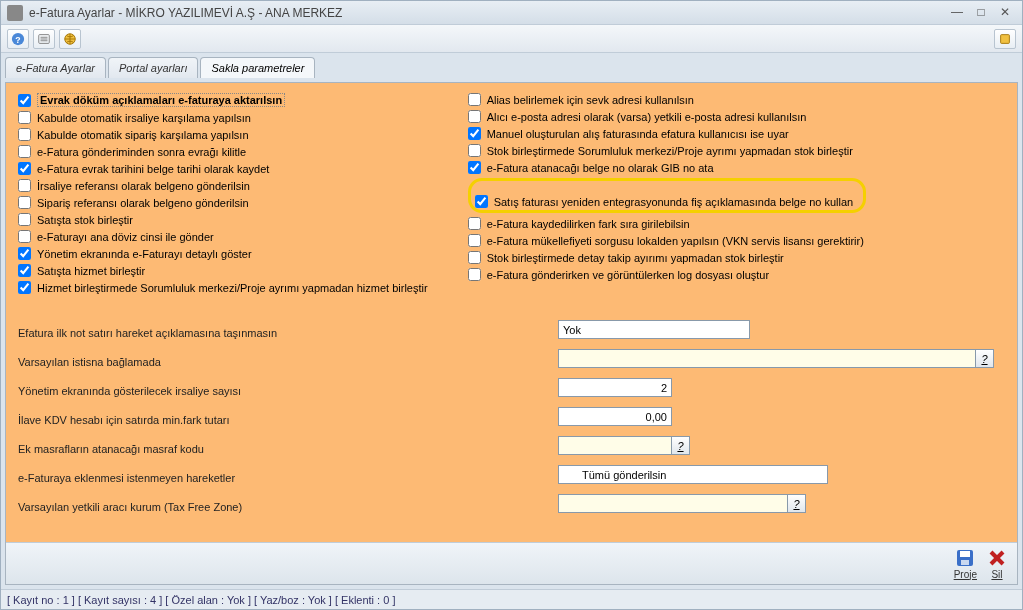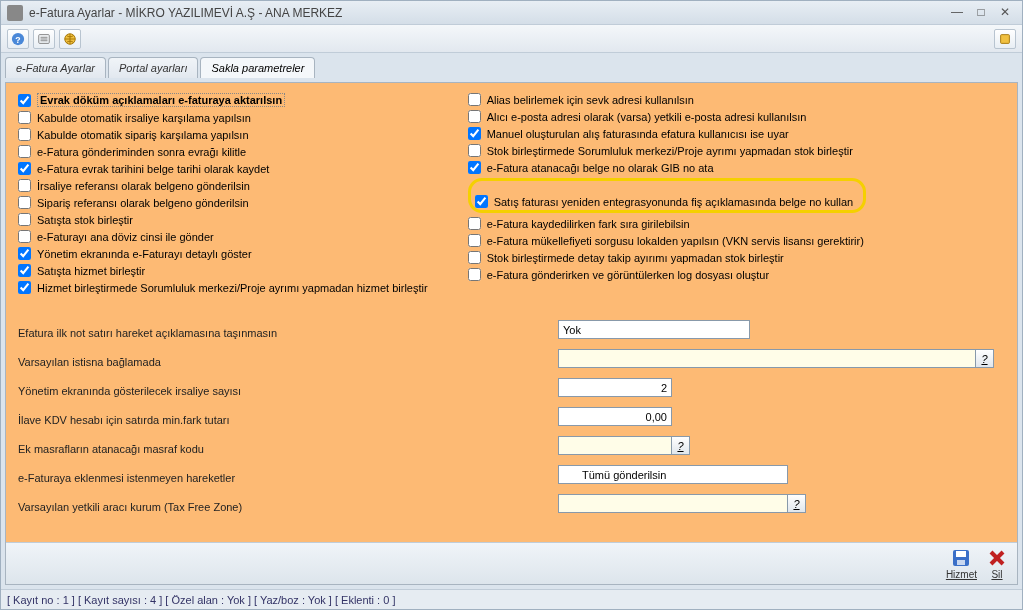--- a/index.html
+++ b/index.html
@@ -286,39 +286,39 @@
           <span class="lbl">İlave KDV hesabı için satırda min.fark tutarı</span>
           <input class="txt num white" style="width: 114px;" value="0,00">
         </div>
         <div class="form-row">
           <span class="lbl">Ek masrafların atanacağı masraf kodu</span>
           <input class="txt" style="width: 114px;" value="">
           <button class="qbtn">?</button>
         </div>
         <div class="form-row">
           <span class="lbl">e-Faturaya eklenmesi istenmeyen hareketler</span>
-          <input class="txt white" style="width: 230px; padding-left: 23px;" value="Tümü gönderilsin">
+          <input class="txt white" style="width: 270px; padding-left: 23px;" value="Tümü gönderilsin">
         </div>
         <div class="form-row">
           <span class="lbl">Varsayılan yetkili aracı kurum (Tax Free Zone)</span>
           <input class="txt" style="width: 230px;" value="">
           <button class="qbtn">?</button>
         </div>
       </div>
 
       <div class="footer" style="position:absolute; left:0; right:0; bottom:0;">
         <button class="action-btn">
           <span class="ic save-ic">
             <svg viewBox="0 0 20 20" width="20" height="20">
                 <rect x="2" y="2" width="16" height="16" rx="2" fill="#3a6fc8"></rect>
                 <rect x="5" y="3" width="10" height="6" fill="#fff"></rect>
                 <rect x="6" y="12" width="8" height="5" fill="#c9d8f0"></rect>
               </svg>
           </span>
-          <span style="text-decoration:underline">Hizmet</span>
+          <span style="text-decoration:underline">Proje</span>
         </button>
         <button class="action-btn">
           <span class="ic del-ic">
             <svg viewBox="0 0 20 20" width="20" height="20">
                 <line x1="4" y1="4" x2="16" y2="16" stroke="#c02020" stroke-width="4"></line>
                 <line x1="16" y1="4" x2="4" y2="16" stroke="#c02020" stroke-width="4"></line>
               </svg>
           </span>
           <span style="text-decoration:underline">Sil</span>
         </button>

